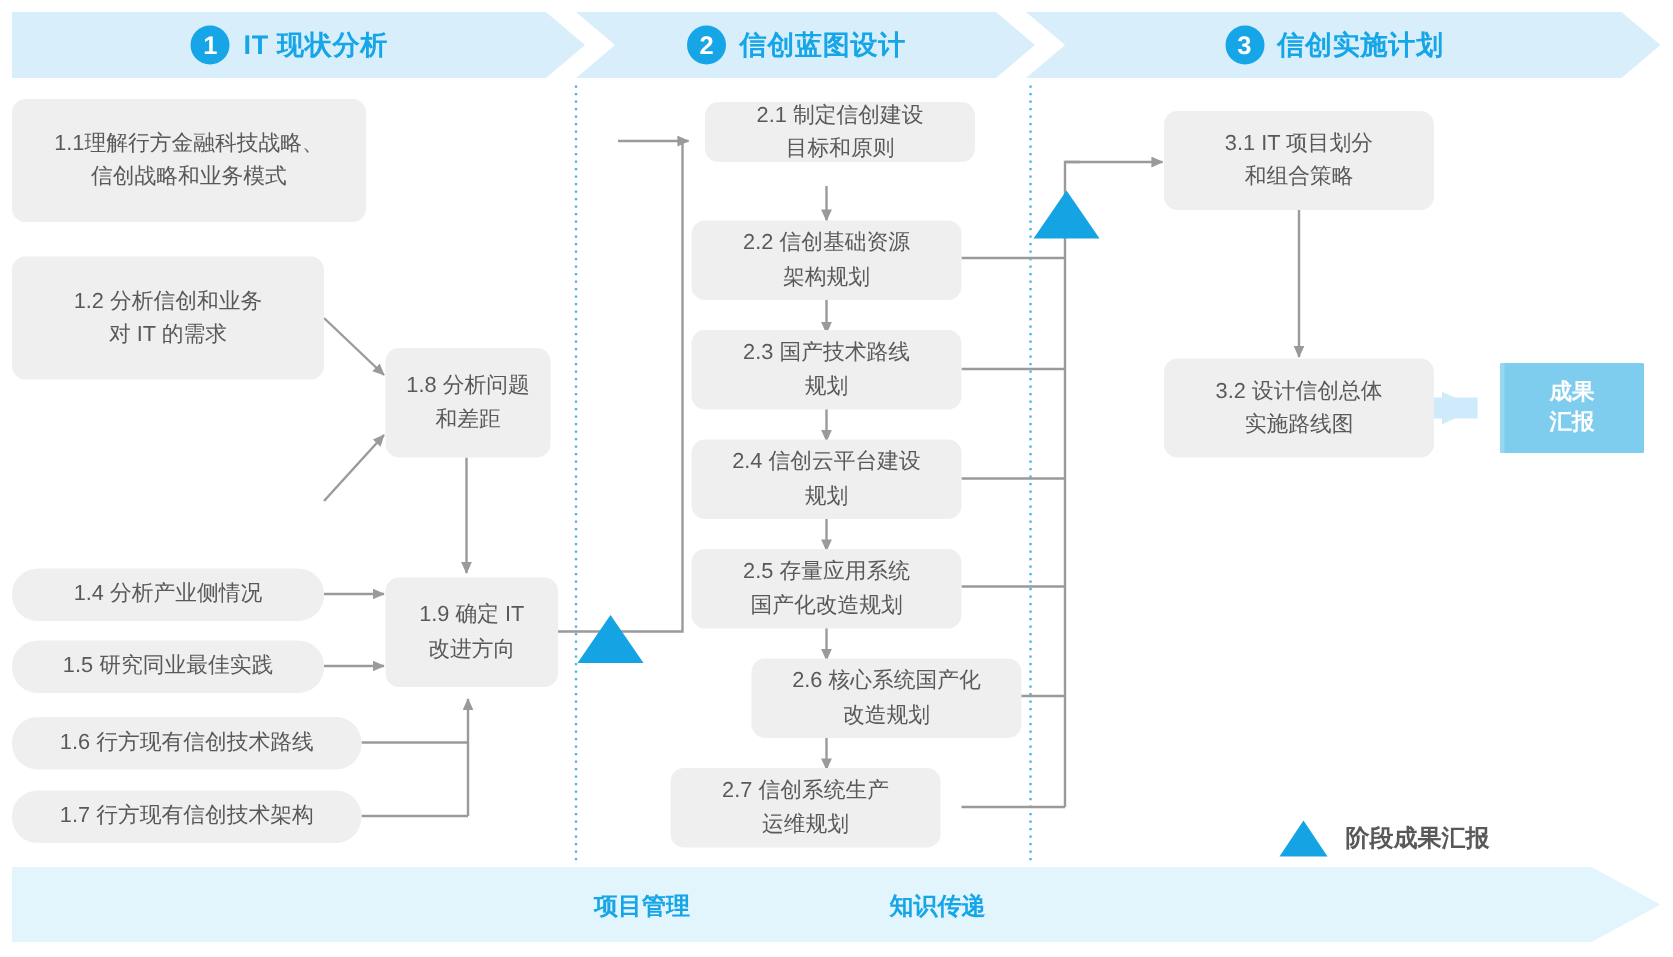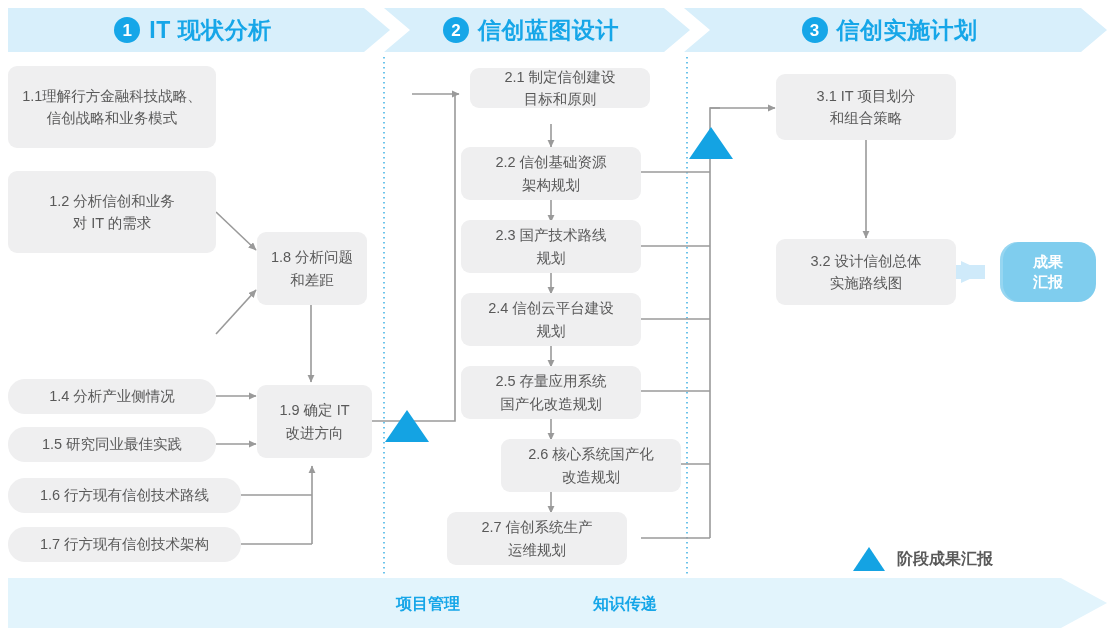--- a/index.html
+++ b/index.html
@@ -32,42 +32,42 @@
     clip-path:polygon(0 0, calc(100% - 26px) 0, 100% 50%, calc(100% - 26px) 100%, 0 100%, 26px 50%);}
   .phase-inner{display:flex;align-items:center;gap:9px;transform:translateX(-6px);}
   .phase-num{
     width:26px;height:26px;border-radius:50%;
     background:#16a6e8;color:#fff;
     font-size:17px;font-weight:bold;
     display:flex;align-items:center;justify-content:center;
     line-height:1;
   }
   .phase-title{
-    color:#16a6e8;font-size:23px;font-weight:bold;letter-spacing:.5px;white-space:nowrap;
+    color:#16a6e8;font-size:18px;font-weight:bold;letter-spacing:.5px;white-space:nowrap;
   }
   
   .box{
     position:absolute;
     background:#efeff0;
     border-radius:9px;
     color:#595959;
     display:flex;align-items:center;justify-content:center;
     text-align:center;
     font-size:14.5px;
     line-height:1.55;
     padding:0 8px;
     box-sizing:border-box;
     white-space:pre-line;
   }
   .box.pill{border-radius:17px;}
   
   .deliverable{
     position:absolute;
     background:#7fcdee;
-    border-radius:18px;
+    border-radius:1px;
     color:#ffffff;
     font-weight:bold;
     font-size:15px;
     line-height:1.35;
     display:flex;align-items:center;justify-content:center;
     text-align:center;
     white-space:pre-line;
     box-shadow:inset 3px 0 0 rgba(255,255,255,.18);
   }
   
@@ -171,21 +171,21 @@
     <path d="M641,538 L710,538" stroke="#9a9a9a" stroke-width="1.6" fill="none"></path>
     <path d="M710,538 L710,108 L720,108" stroke="#9a9a9a" stroke-width="1.6" fill="none"></path>
 
     <path d="M710,108 L775,108" stroke="#9a9a9a" stroke-width="1.6" fill="none" marker-end="url(#ah)"></path>
 
     <path d="M866,140 L866,238" stroke="#9a9a9a" stroke-width="1.6" fill="none" marker-end="url(#ah)"></path>
 
     <path d="M956,272 L985,272" stroke="#cfeafa" stroke-width="14" fill="none" marker-end="url(#ahb)"></path>
   </svg>
 
-  <div class="box" style="left:8px;top:66px;width:208px;height:82px;">1.1理解行方金融科技战略、
+  <div class="box" style="left:8px;top:66px;width:236px;height:82px;">1.1理解行方金融科技战略、
 信创战略和业务模式</div>
   <div class="box" style="left:8px;top:171px;width:208px;height:82px;">1.2 分析信创和业务
 对 IT 的需求</div>
   <div class="box pill" style="left:8px;top:379px;width:208px;height:35px;">1.4 分析产业侧情况</div>
   <div class="box pill" style="left:8px;top:427px;width:208px;height:35px;">1.5 研究同业最佳实践</div>
   <div class="box pill" style="left:8px;top:478px;width:233px;height:35px;">1.6 行方现有信创技术路线</div>
   <div class="box pill" style="left:8px;top:527px;width:233px;height:35px;text-align:right;">1.7 行方现有信创技术架构</div>
   <div class="box" style="left:257px;top:232px;width:110px;height:73px;">1.8 分析问题
 和差距</div>
   <div class="box" style="left:257px;top:385px;width:115px;height:73px;">1.9 确定 IT

